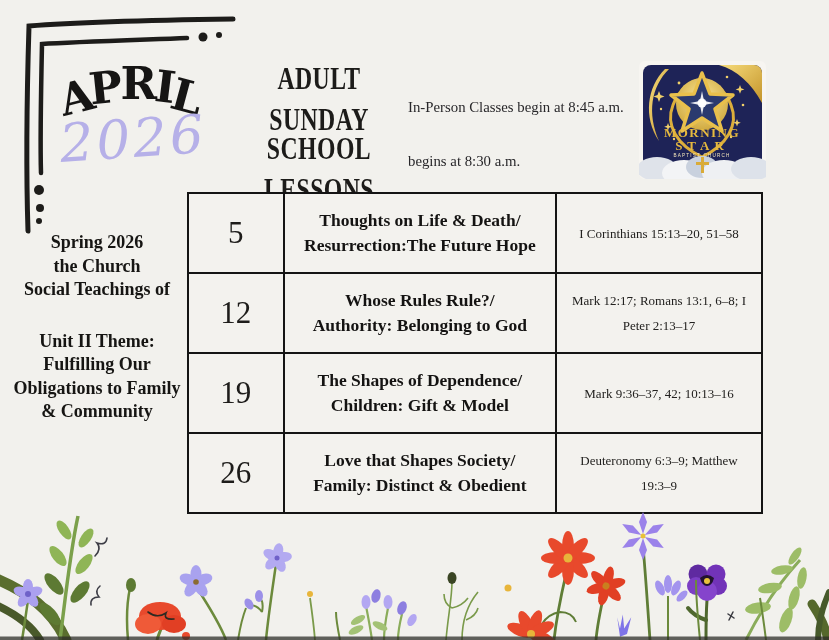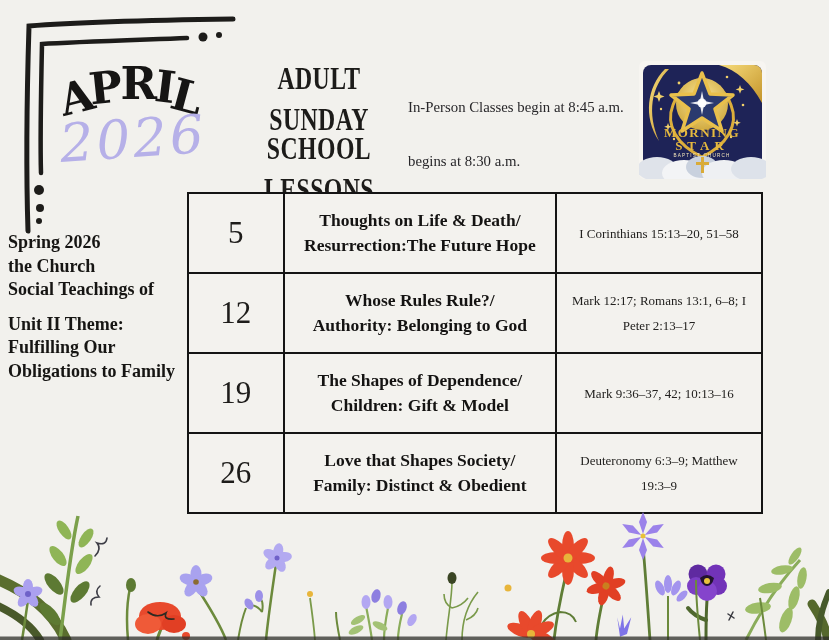--- a/index.html
+++ b/index.html
@@ -41,24 +41,24 @@
   }
   
   .schedule-info{
     position:absolute;left:408px;top:62px;width:222px;text-align:left;
     font-size:14.8px;line-height:18px;color:#28272a;white-space:pre-wrap;
   }
   
   .logo{position:absolute;left:639px;top:61px;width:127px;height:118px;}
   
   .themes{
-    position:absolute;left:8px;top:231px;width:178px;
+    position:absolute;left:8px;top:231px;width:178px;text-align:center;
     font-weight:bold;font-size:18px;line-height:23.5px;color:#161513;
   }
-  .themes .block2{margin-top:11px;}
+  .themes .block2{margin-top:28px;}
   
   .lesson-table{
     position:absolute;left:187px;top:192px;width:576px;height:322px;
     border-collapse:collapse;table-layout:fixed;
     background:#f3f2ee;
   }
   .lesson-table td{
     border:2.8px solid #141414;text-align:center;vertical-align:middle;
     padding:4px 10px;
   }
@@ -148,20 +148,21 @@
   <div class="themes">
     <div class="block1">
       <div>Spring 2026</div>
       <div>the Church</div>
       <div>Social Teachings of</div>
     </div>
     <div class="block2">
       <div>Unit II Theme:</div>
       <div>Fulfilling Our</div>
       <div>Obligations to Family</div>
+      <div>&amp; Community</div>
     </div>
   </div>
 
   <table class="lesson-table">
     <colgroup>
         <col class="col-date">
         <col class="col-title">
         <col class="col-scripture">
       </colgroup>
     <tbody>

